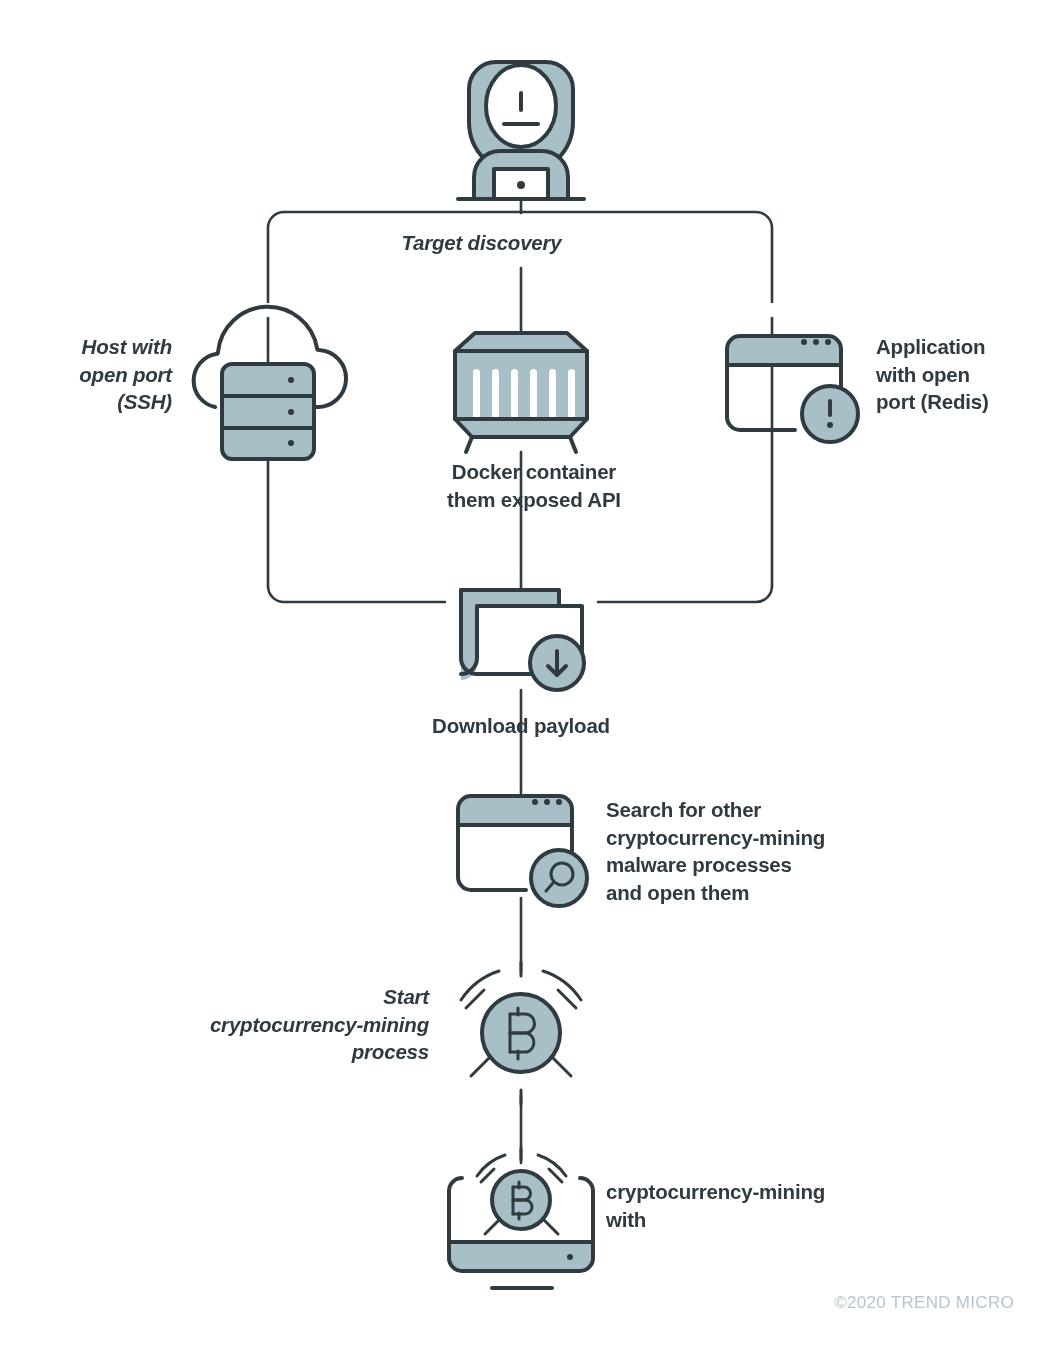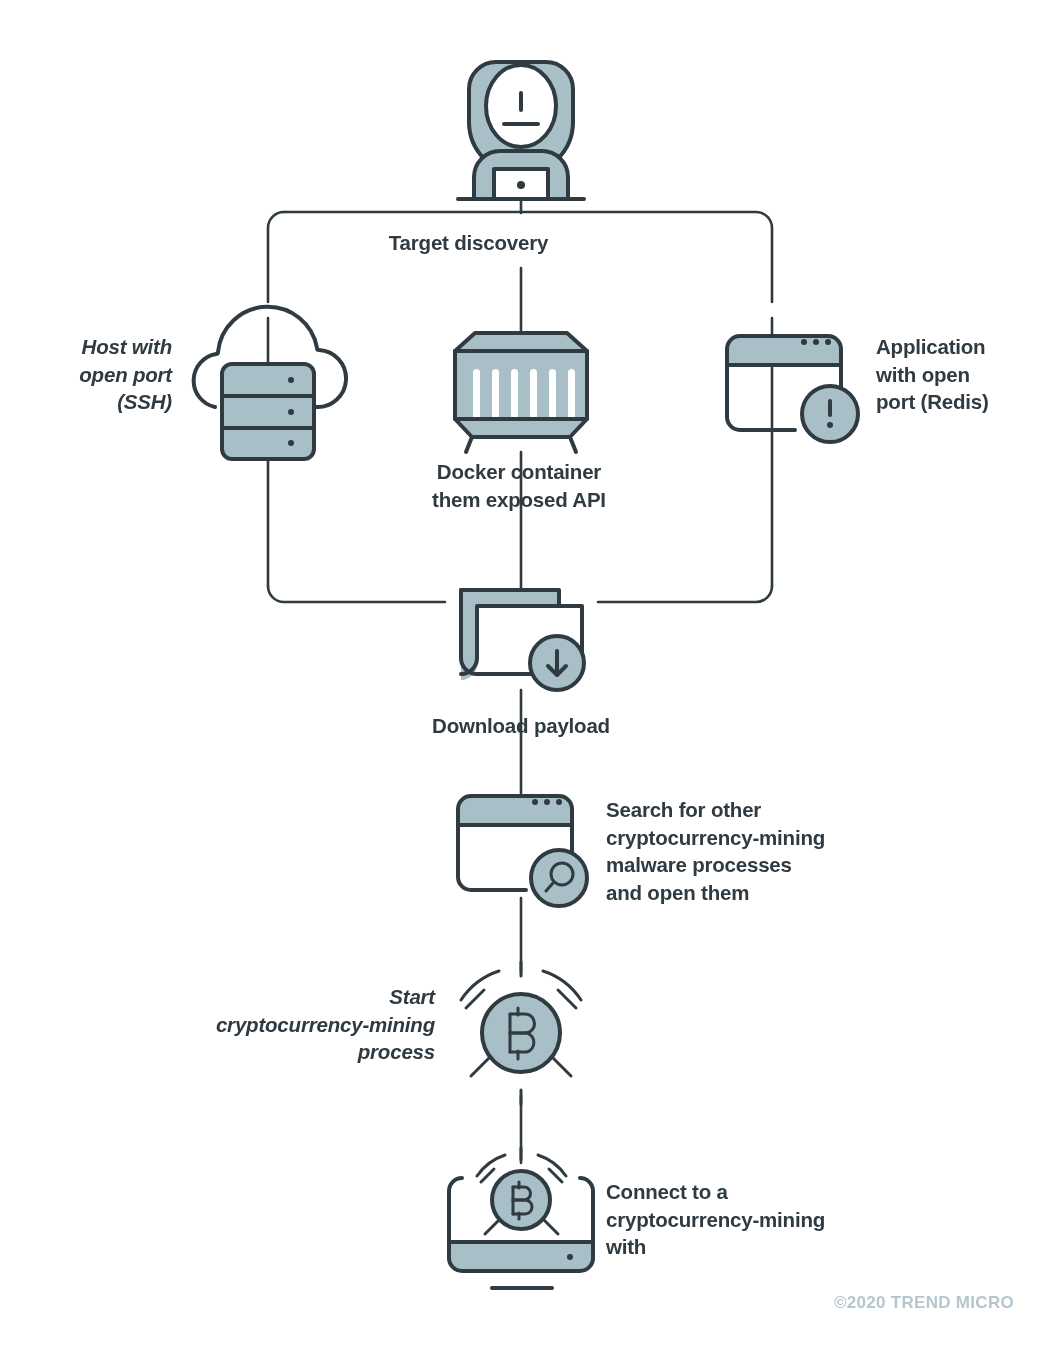--- a/index.html
+++ b/index.html
@@ -6,29 +6,29 @@
   body{width:1042px;height:1355px;position:relative;overflow:hidden;
        font-family:"Liberation Sans","DejaVu Sans",sans-serif;}
   .stage{position:absolute;inset:0;}
   svg.diagram{position:absolute;left:0;top:0;width:1042px;height:1355px;}
   .lbl{position:absolute;color:#2f3a41;font-weight:bold;font-size:20.5px;
        line-height:27.5px;letter-spacing:-0.2px;}
   .lbl.ctr{text-align:center;}
   .lbl.rt{text-align:right;font-style:italic;}
   .lbl.lt{text-align:left;}
   #label-host{left:10px;top:333px;width:162px;}
-  #label-target{left:256px;top:229px;width:425px;}
+  #label-target{left:269px;top:229px;width:425px;font-style:italic;}
   #label-app{left:876px;top:333px;width:170px;}
-  #label-docker{left:271px;top:458px;width:496px;}
+  #label-docker{left:286px;top:458px;width:496px;}
   #label-download{left:271px;top:698px;width:500px;margin-top:14px;}
   #label-search{left:606px;top:786px;width:270px;margin-top:10px;}
-  #label-start{left:158px;top:983px;width:277px;}
+  #label-start{left:152px;top:983px;width:277px;}
   #label-pool{left:606px;top:1178px;width:270px;}
   .copyright{position:absolute;right:28px;top:1293px;color:#b6c6cf;
-             font-size:17px;font-weight:bold;letter-spacing:0.3px;}
+             font-size:17px;font-weight:normal;letter-spacing:0.3px;}
   .ln{display:block;}
 </style>
 </head>
 <body>
 
 <div class="stage">
 
   <svg class="diagram" viewBox="0 0 1042 1355">
     <defs>
       <style>
@@ -259,19 +259,18 @@
     <span class="ln">and open them</span>
   </div>
 
   <div class="lbl rt" id="label-start">
     <span class="ln">Start</span>
     <span class="ln">cryptocurrency-mining</span>
     <span class="ln">process</span>
   </div>
 
   <div class="lbl lt" id="label-pool">
-    <span class="ln">Connect to a</span>
     <span class="ln">cryptocurrency-mining</span>
     <span class="ln">with</span>
   </div>
 
   <div class="copyright">©2020 TREND MICRO</div>
 </div>
 
 </body></html>

